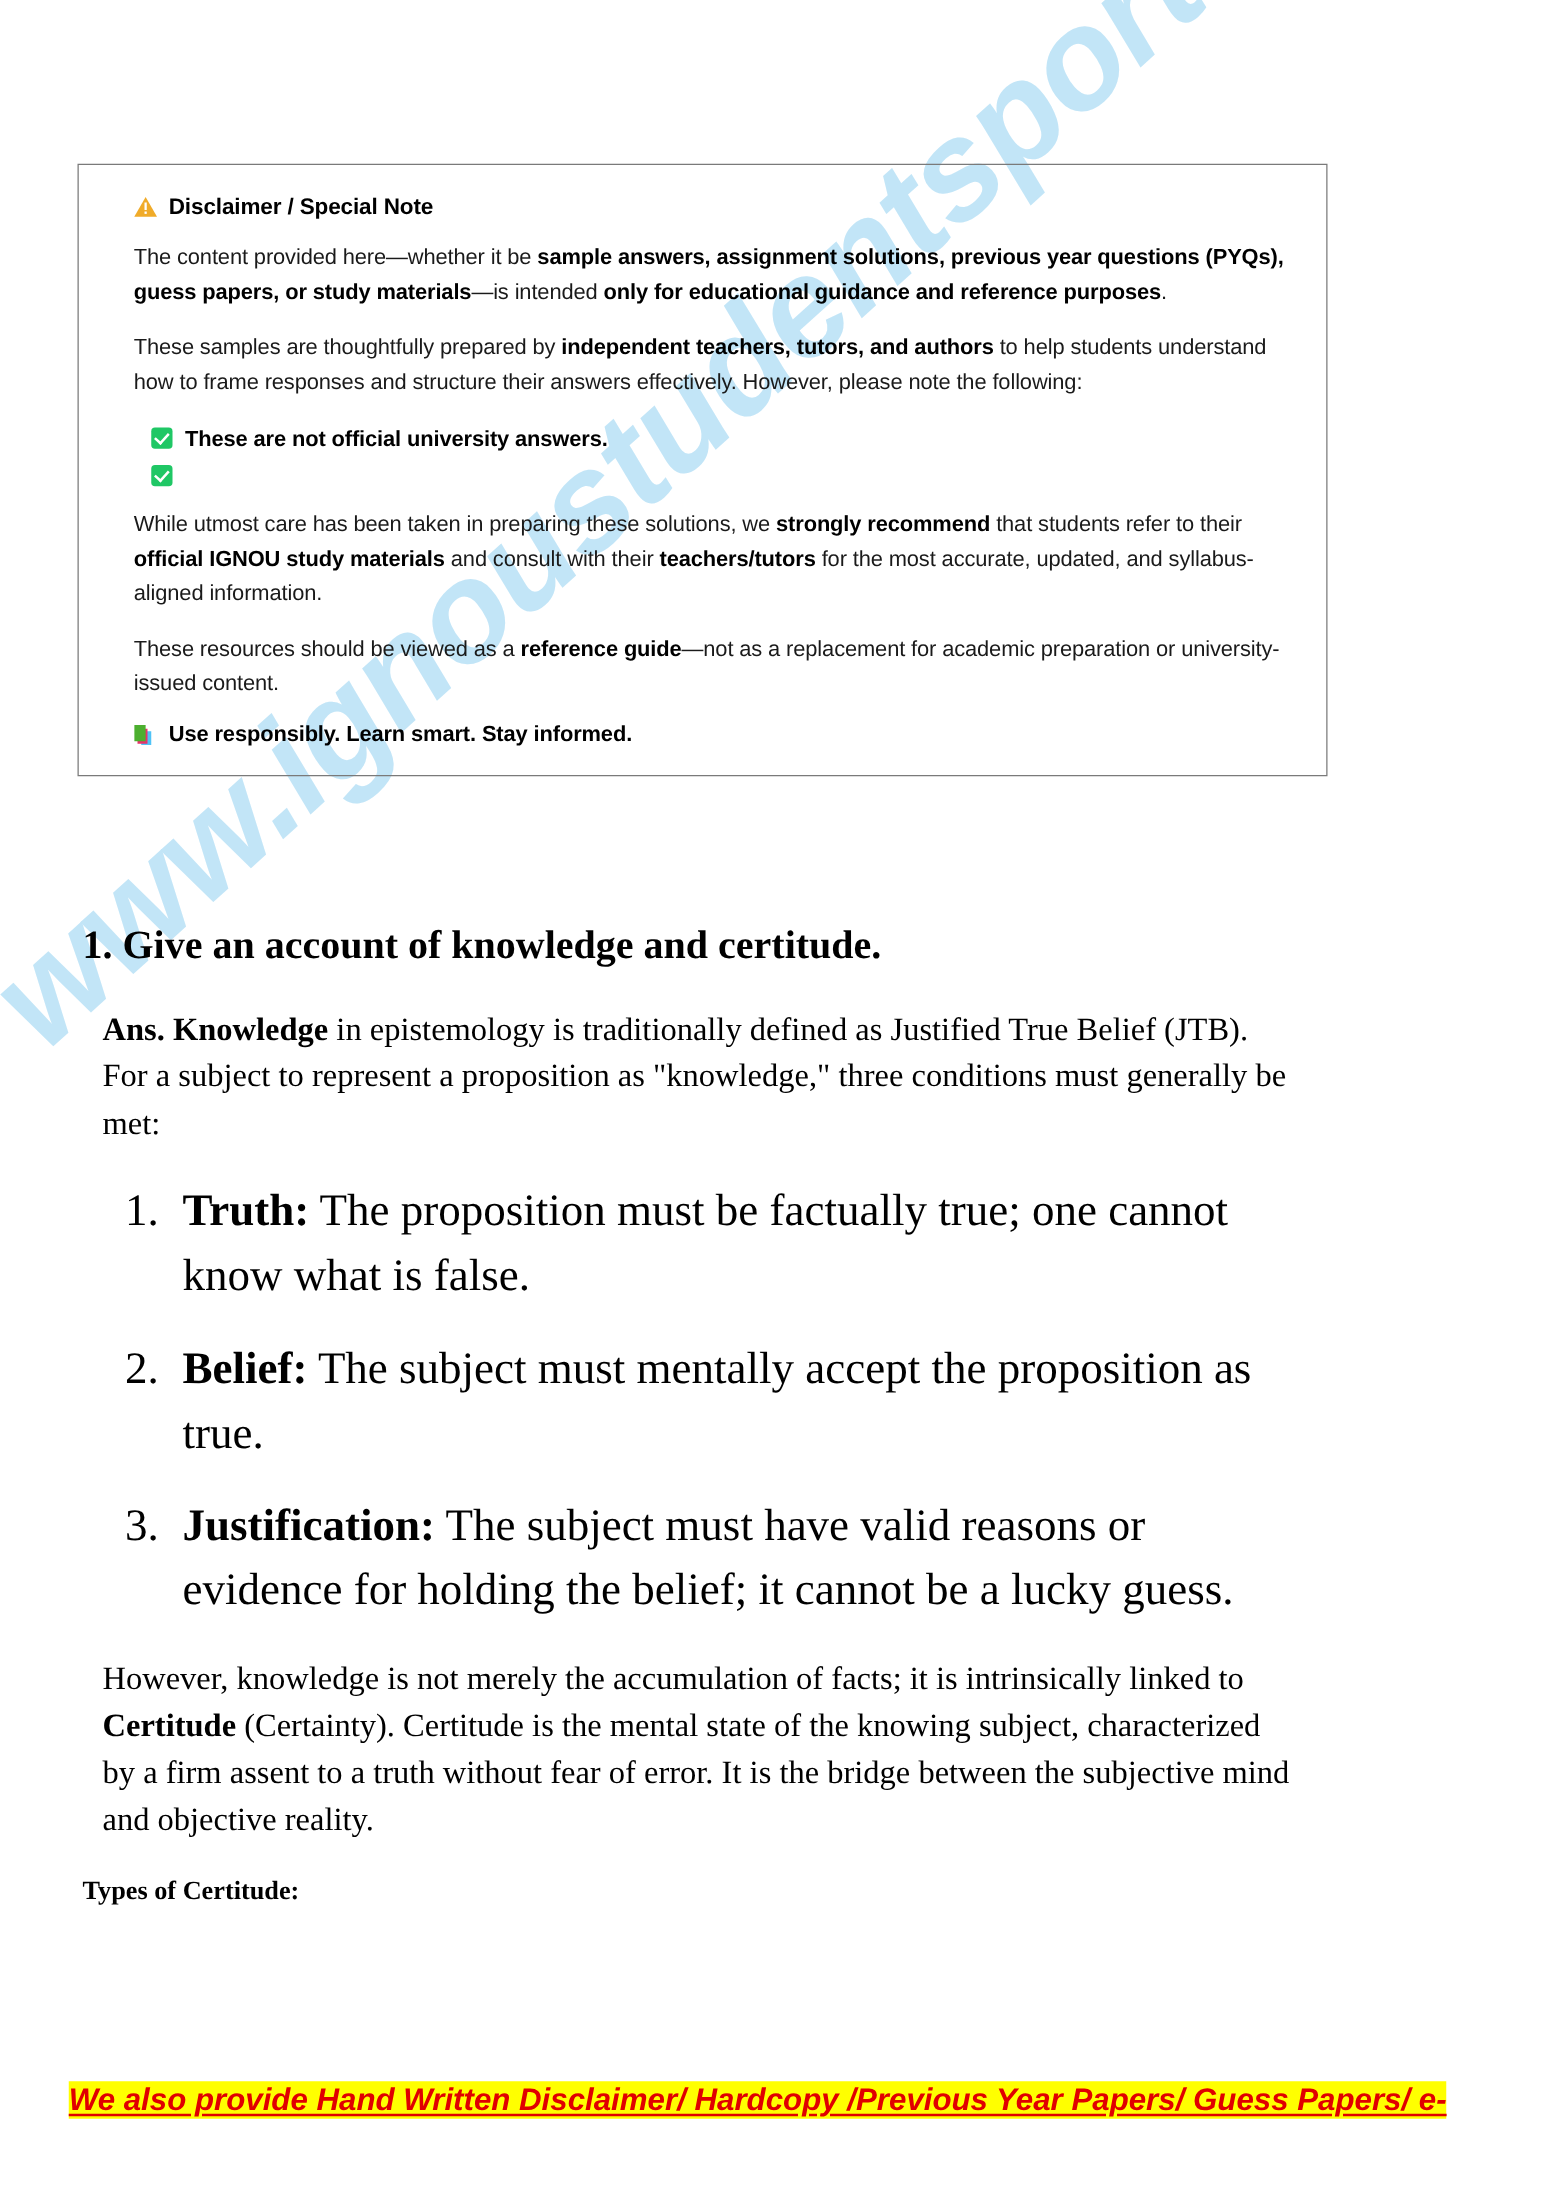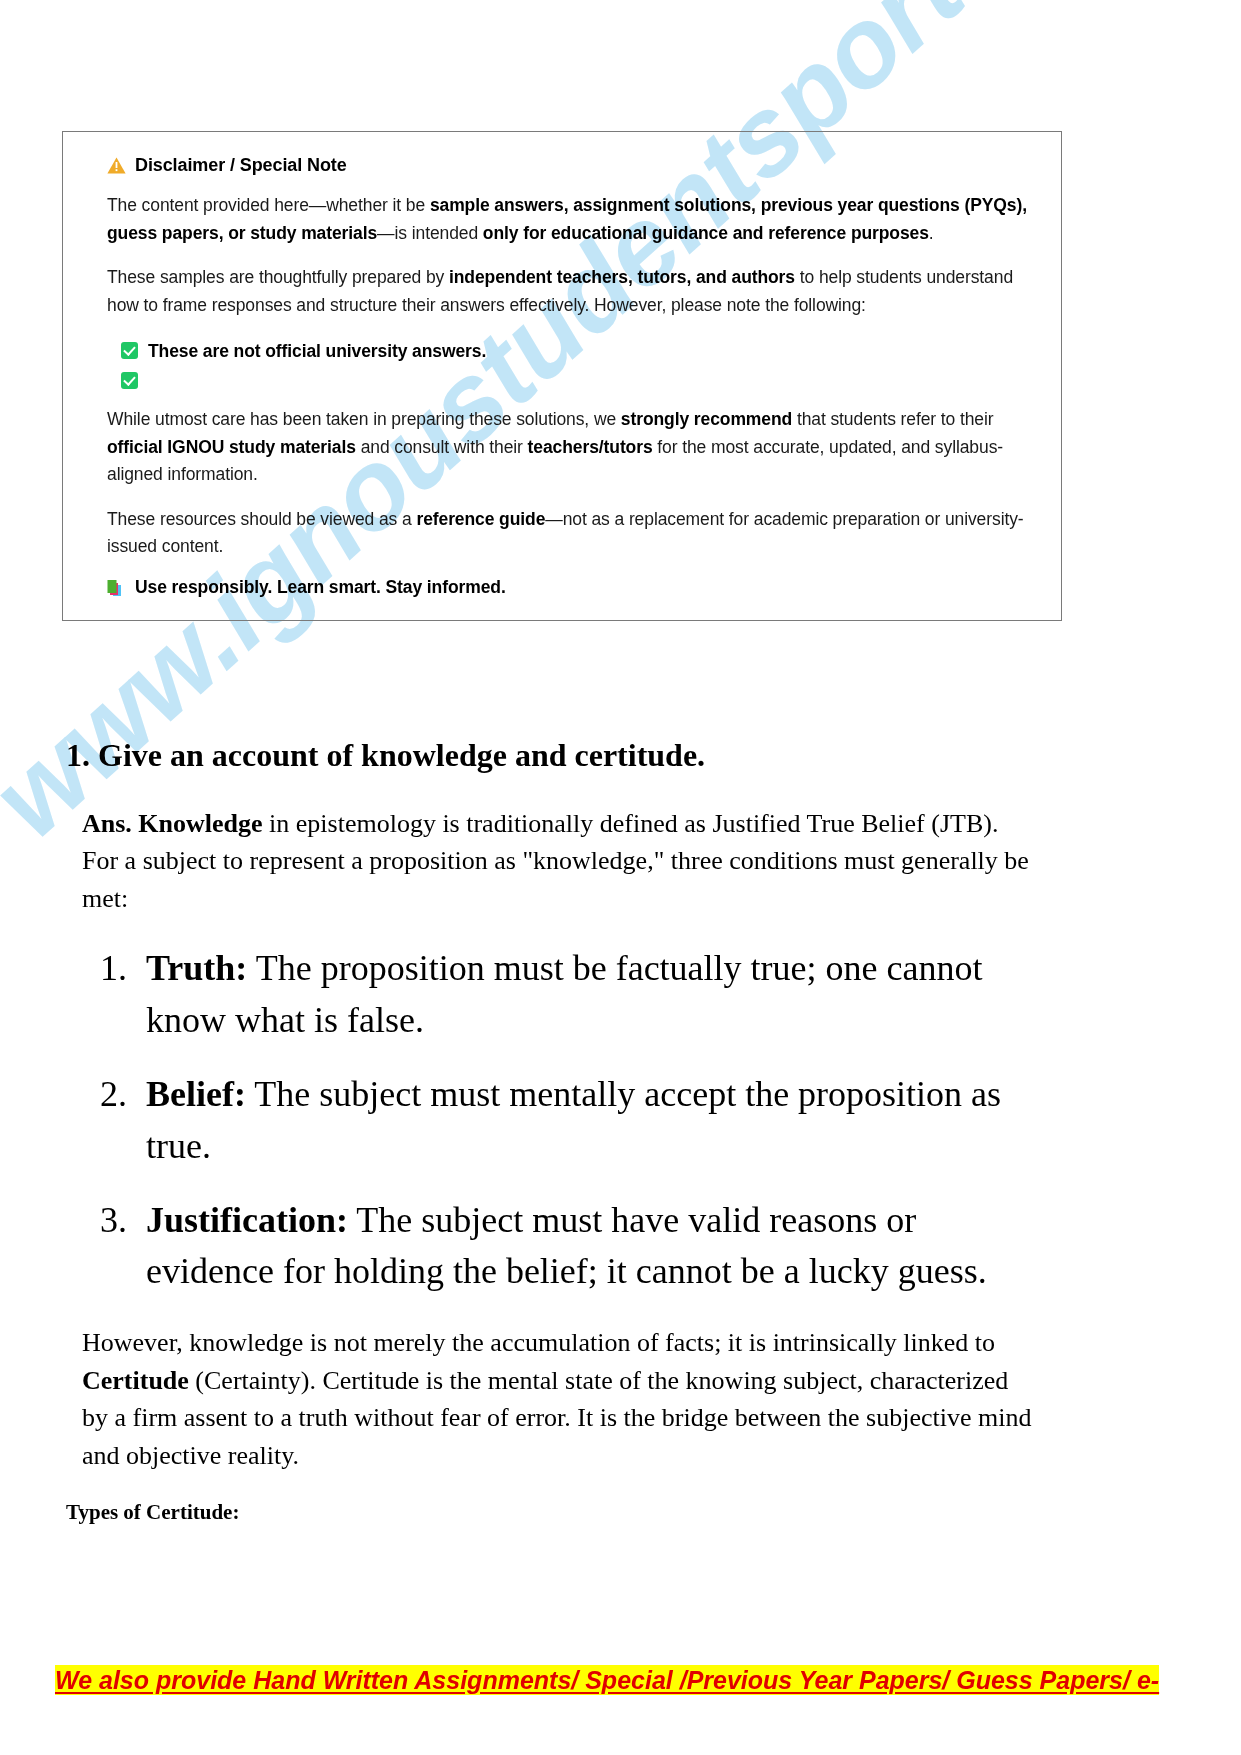--- a/index.html
+++ b/index.html
@@ -272,15 +272,15 @@
   </ol>
 
   <p class="m-para"><span>However, knowledge is not merely the accumulation of facts; it is intrinsically linked to </span><b>Certitude</b><span> (Certainty). Certitude is the mental state of the knowing subject, characterized by a firm assent to a truth without fear of error. It is the bridge between the subjective mind and objective reality.</span></p>
 
   <h2 class="sub-heading">Types of Certitude:</h2>
 
 </main>
 
 <footer class="footer">
   <div class="footer-line">
-    <span class="footer-seg-red">We also provide Hand Written Assignments/ Special /Previous Year Papers/ Guess Papers/ e-</span>
+    <span class="footer-seg-red">We also provide Hand Written Disclaimer/ Hardcopy /Previous Year Papers/ Guess Papers/ e-</span>
   </div>
 </footer>
 
 </body></html>

